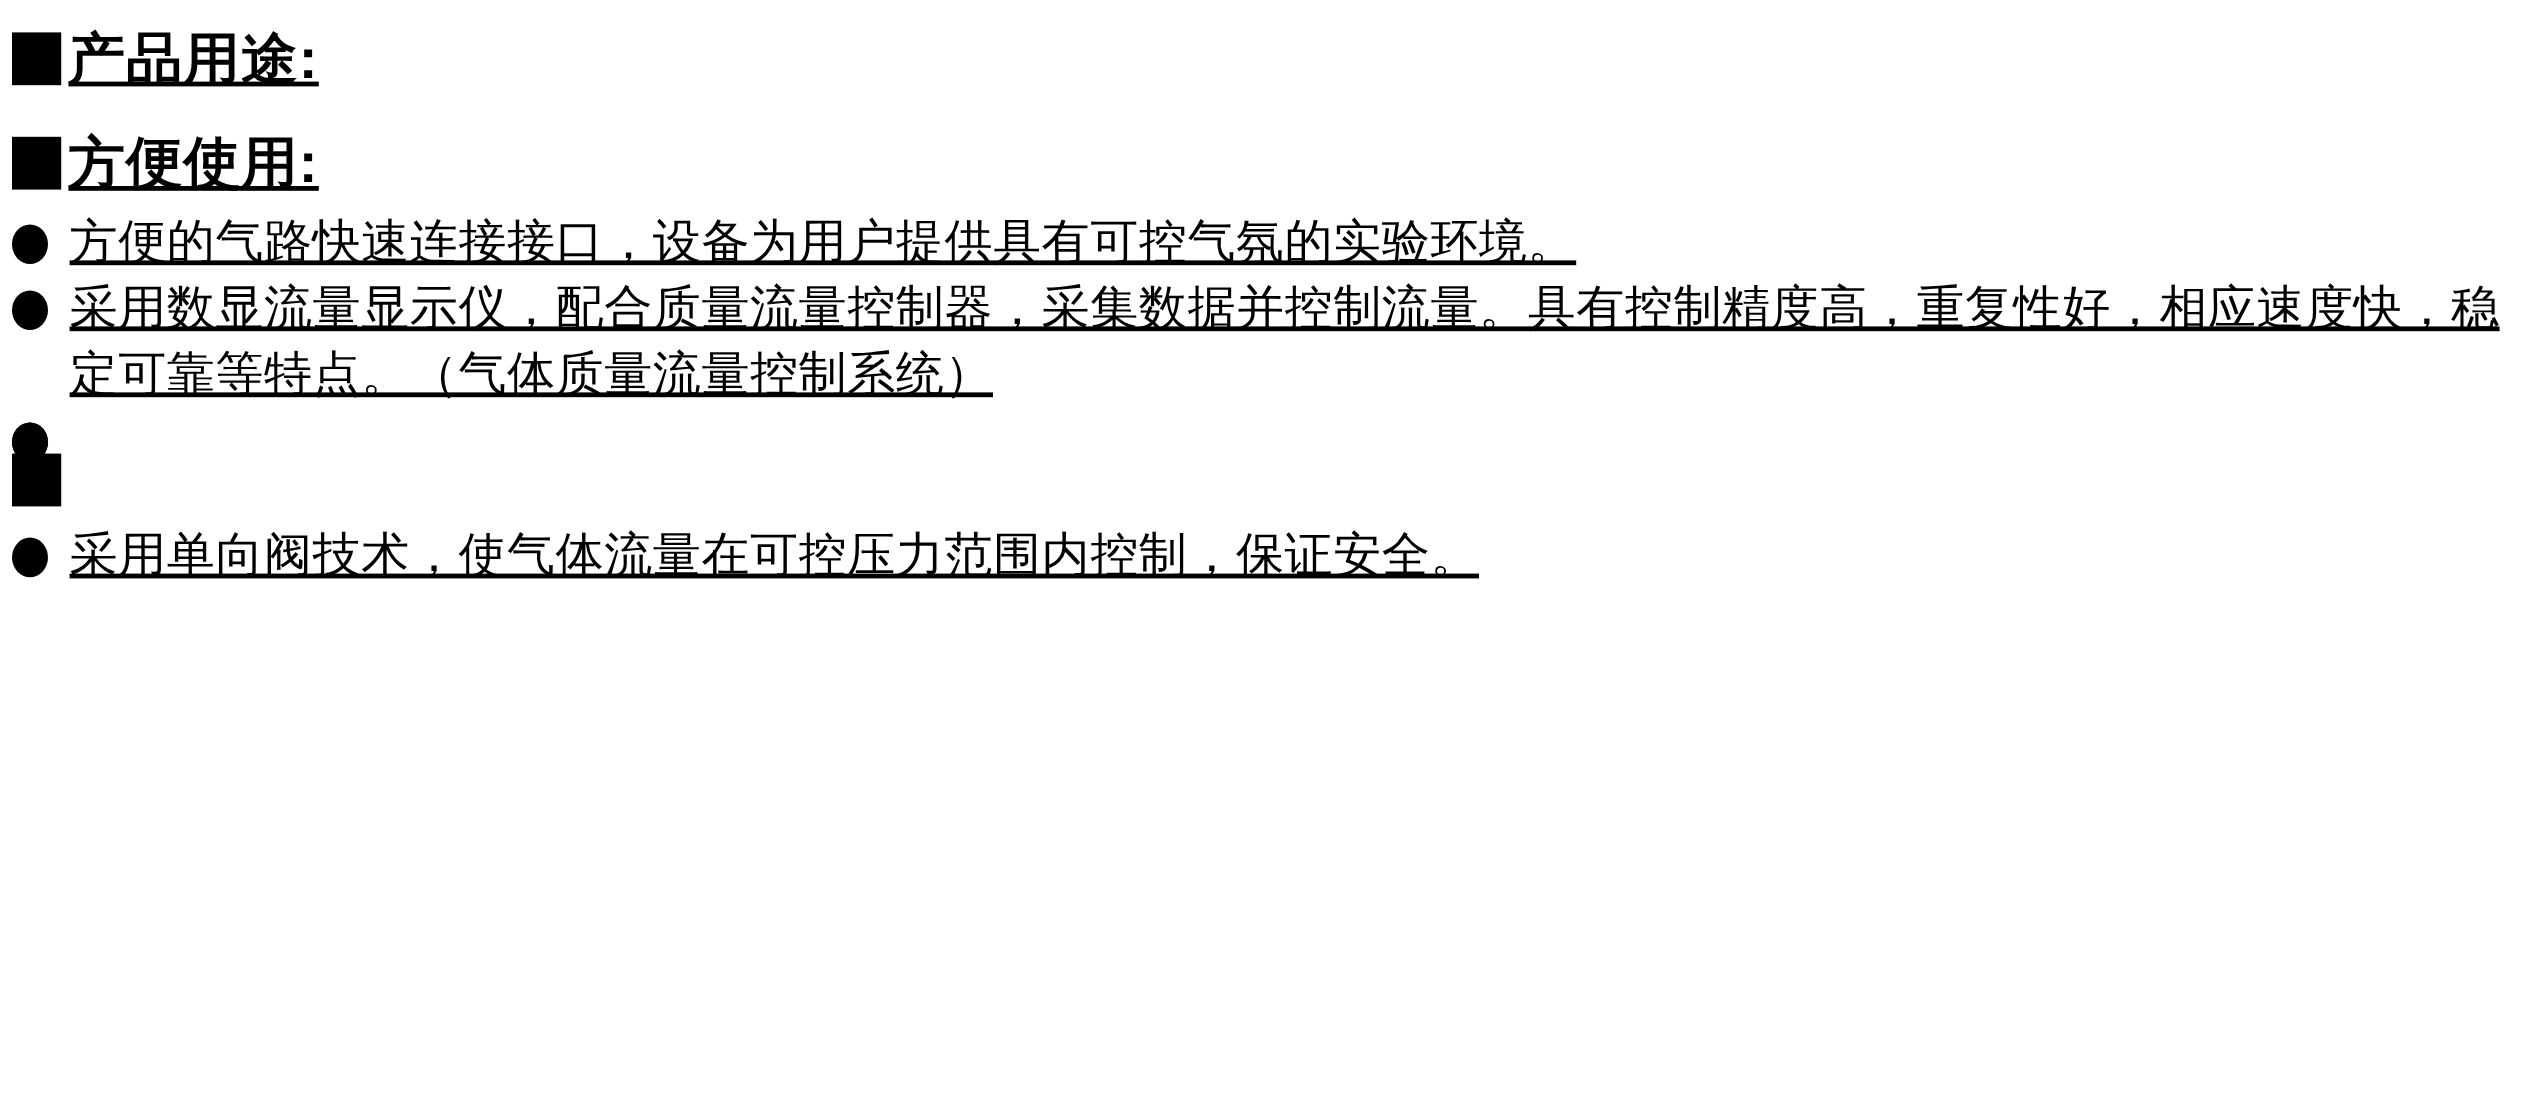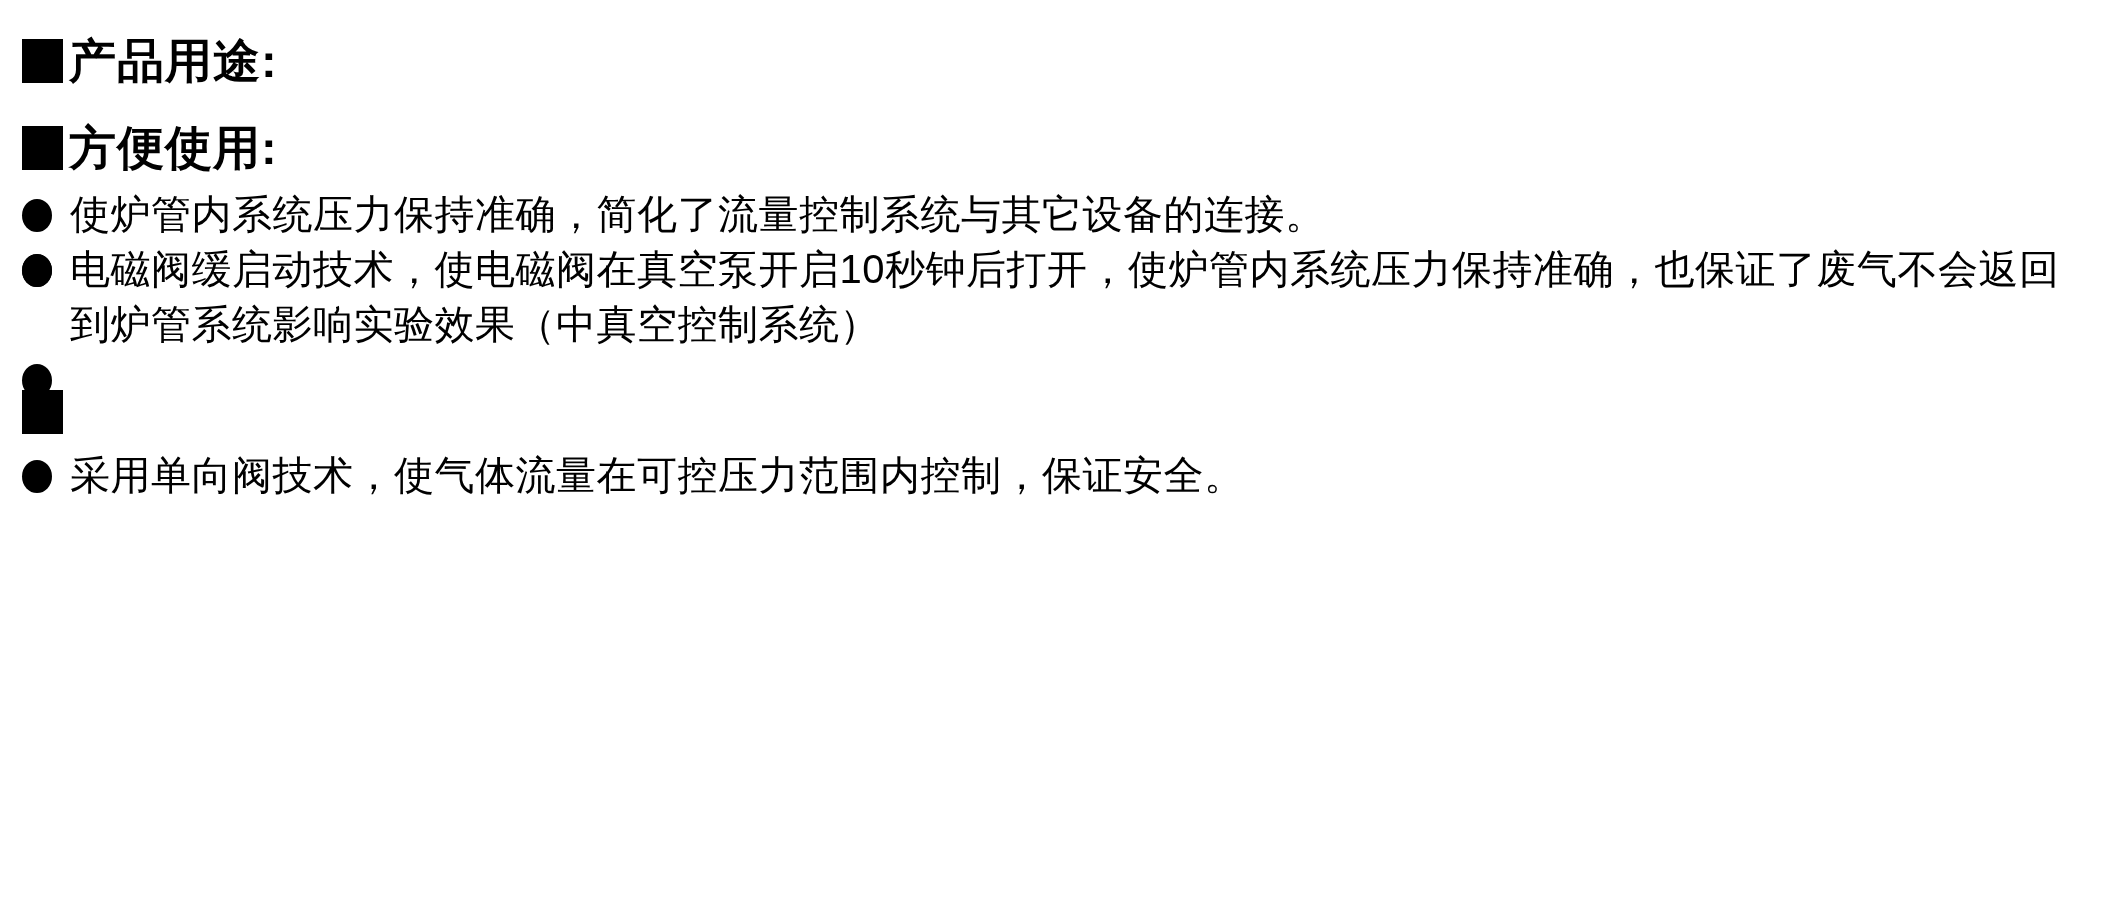--- a/index.html
+++ b/index.html
@@ -13,21 +13,21 @@
     overflow: hidden;
     font-family: "Liberation Sans", "DejaVu Sans", sans-serif;
     color: #000000;
   }
   .doc {
     box-sizing: border-box;
     width: 2104px;
     height: 924px;
     padding: 24px 14px 0 10px;
   }
-  .section { margin: 12px; }
+  .section { margin: 0; text-decoration: underline; }
   .section + .section { margin-top: 38px; }
 
   .heading {
     display: flex;
     align-items: center;
     margin: 0 0 14px 0;
     font-size: 47px;
     font-weight: 700;
     line-height: 1.05;
     letter-spacing: 1px;
@@ -85,28 +85,28 @@
   </div>
 
   <div class="section">
     <h2 class="heading">
       <span class="square-marker"></span>
       <span>方便使用:</span>
     </h2>
     <ul class="bullet-list">
       <li class="bullet-item">
         <span class="bullet-dot"></span>
-        <span>使炉管内系统压力保持准确，简化了流量控制系统与其它设备的连接。</span>
+        <span>方便的气路快速连接接口，设备为用户提供具有可控气氛的实验环境。</span>
       </li>
       <li class="bullet-item">
         <span class="bullet-dot"></span>
+        <span>采用数显流量显示仪，配合质量流量控制器，采集数据并控制流量。具有控制精度高，重复性好，相应速度快，稳定可靠等特点。（气体质量流量控制系统）</span>
       </li>
       <li class="bullet-item">
         <span class="bullet-dot"></span>
-        <span>电磁阀缓启动技术，使电磁阀在真空泵开启10秒钟后打开，使炉管内系统压力保持准确，也保证了废气不会返回到炉管系统影响实验效果（中真空控制系统）</span>
       </li>
       <li class="bullet-item">
         <span class="bullet-dot"></span>
       </li>
     </ul>
   </div>
 
   <div class="section">
     <h2 class="heading">
       <span class="square-marker"></span>

